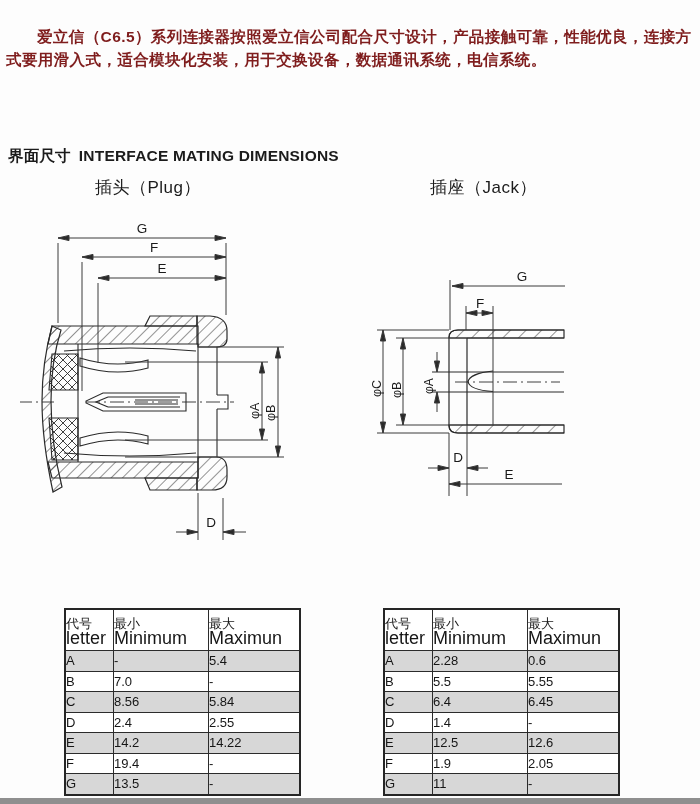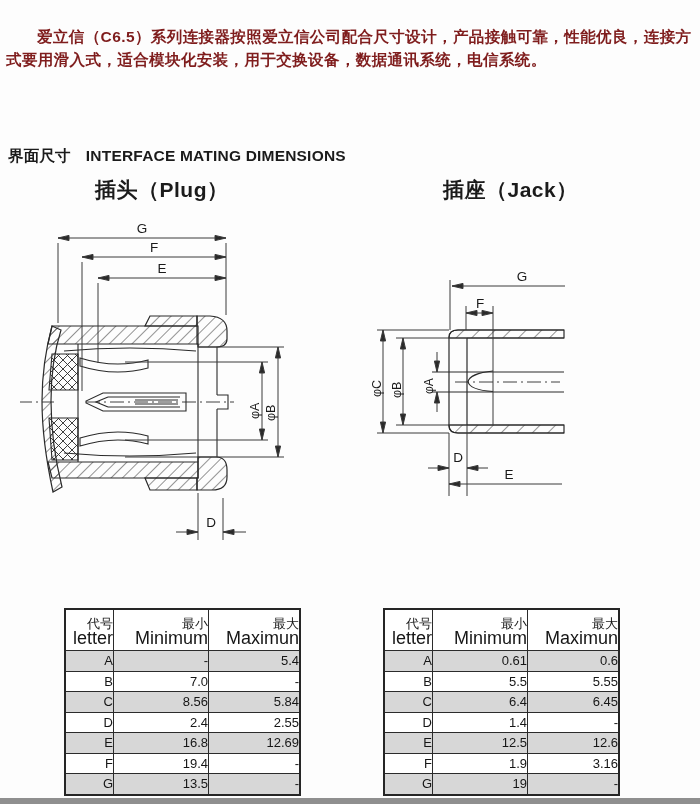--- a/index.html
+++ b/index.html
@@ -10,35 +10,35 @@
   }
   .intro{
     position:absolute;top:9px;left:6px;right:8px;
     font-size:15.5px;line-height:23px;font-weight:600;
     letter-spacing:0.4px;text-indent:2em;color:#7f1d1d;
   }
   .section-title{
     position:absolute;top:133px;left:8px;
     font-size:15.5px;font-weight:700;letter-spacing:0.2px;
   }
-  .section-title .en{margin-left:15px;}
+  .section-title .en{margin-left:8px;}
   .drawing-label{
-    position:absolute;top:176px;font-size:21px;font-weight:700;letter-spacing:0.5px;
+    position:absolute;top:176px;font-size:17px;font-weight:400;letter-spacing:0.5px;
   }
   .plug-label{left:95px;}
-  .jack-label{left:443px;}
+  .jack-label{left:430px;}
   svg.drawing{position:absolute;left:0;top:0;}
   .dim-table{
     position:absolute;top:608px;border-collapse:collapse;background:#fff;
     border:2px solid #262626;table-layout:fixed;
   }
   .dim-table.plug-table{left:64px;}
   .dim-table.jack-table{left:383px;}
   .dim-table th,.dim-table td{
-    border:1.4px solid #2b2b2b;text-align:right;vertical-align:middle;
+    border:1.4px solid #2b2b2b;text-align:left;vertical-align:middle;
     padding:0;font-weight:400;color:#161616;
   }
   .dim-table th{height:40px;background:#fff;}
   .dim-table td{height:19.5px;font-size:13px;}
   .col-letter{width:47px;}
   .col-min{width:94px;}
   .col-max{width:90px;margin-top:46px;}
   .dim-table .zh{font-size:13px;line-height:15px;}
   .dim-table .en{font-size:18px;line-height:14px;}
   tr.shade td{background:#d7d7d7;}
@@ -245,22 +245,22 @@
         <td>8.56</td>
         <td>5.84</td>
       </tr>
   <tr>
         <td>D</td>
         <td>2.4</td>
         <td>2.55</td>
       </tr>
   <tr class="shade">
         <td>E</td>
-        <td>16.8</td>
-        <td>12.69</td>
+        <td>14.2</td>
+        <td>14.22</td>
       </tr>
   <tr>
         <td>F</td>
         <td>19.4</td>
         <td>-</td>
       </tr>
   <tr class="shade">
         <td>G</td>
         <td>13.5</td>
         <td>-</td>
@@ -279,21 +279,21 @@
           <div class="zh">最小</div>
           <div class="en">Minimum</div>
         </th>
     <th class="col-max">
           <div class="zh">最大</div>
           <div class="en">Maximun</div>
         </th>
   </tr>
   <tr class="shade">
         <td>A</td>
-        <td>0.61</td>
+        <td>2.28</td>
         <td>0.6</td>
       </tr>
   <tr>
         <td>B</td>
         <td>5.5</td>
         <td>5.55</td>
       </tr>
   <tr class="shade">
         <td>C</td>
         <td>6.4</td>
@@ -305,23 +305,23 @@
         <td>-</td>
       </tr>
   <tr class="shade">
         <td>E</td>
         <td>12.5</td>
         <td>12.6</td>
       </tr>
   <tr>
         <td>F</td>
         <td>1.9</td>
-        <td>3.16</td>
+        <td>2.05</td>
       </tr>
   <tr class="shade">
         <td>G</td>
-        <td>19</td>
+        <td>11</td>
         <td>-</td>
       </tr>
 </tbody>
   </table>
 
 <div class="scan-bottom"></div>
 
 </body></html>

